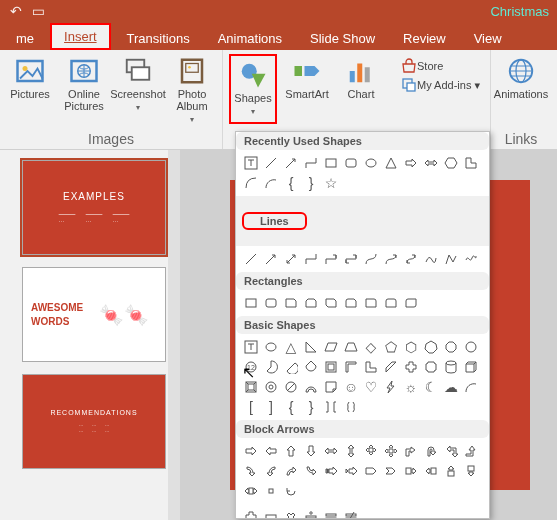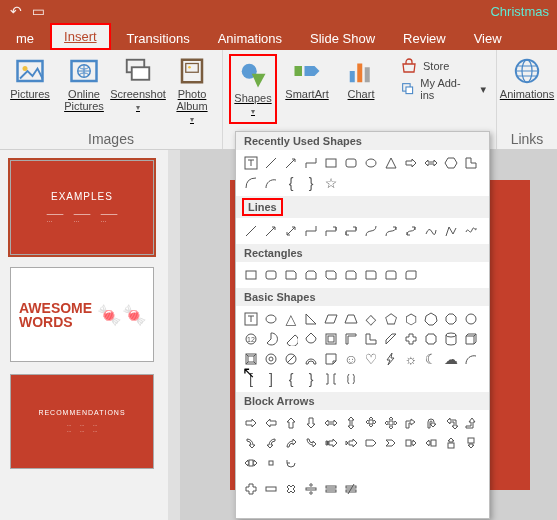--- a/index.html
+++ b/index.html
@@ -8,43 +8,43 @@
   .titlebar .qat { display: flex; gap: 10px; padding-left: 10px; }
   .titlebar .qat span { color: #fff; font-size: 14px; opacity: .9; }
   .titlebar .title { position: absolute; right: 8px; color: #5eead4; font-size: 13px; }
   .tabs { height: 28px; background: #b7472a; display: flex; align-items: flex-end; padding-left: 4px; gap: 4px; }
   .tab { padding: 4px 12px; color: #fff; font-size: 13px; cursor: pointer; }
   .tab.active { background: #f1f1f1; color: #b7472a; text-decoration: underline; }
   .hl-red { border: 2px solid #ff0000; }
   .ribbon { height: 100px; background: #f1f1f1; border-bottom: 1px solid #d0d0d0; display: flex; }
   .group { border-right: 1px solid #d8d8d8; padding: 4px 6px 2px 6px; display: flex; flex-direction: column; justify-content: space-between; }
   .group-label { text-align: center; font-size: 14px; color: #666; padding-top: 2px; }
-  .btns { display: flex; gap: 6px; align-items: flex-start; text-decoration: underline; }
+  .btns { display: flex; gap: 6px; align-items: flex-start; }
   .vbtn { display: flex; flex-direction: column; align-items: center; width: 48px; padding: 2px 0; cursor: pointer; }
   .vbtn .ic { width: 30px; height: 30px; display: flex; align-items: center; justify-content: center; margin-bottom: 2px; }
   .vbtn .lbl { font-size: 11px; color: #444; text-align: center; line-height: 12px; }
   .vbtn .dd { font-size: 8px; color: #666; }
   .shapes-btn { border: 2px solid #ff0000; padding: 4px; }
   .stack { display: flex; flex-direction: column; gap: 3px; padding: 4px; }
-  .sbtn { display: flex; align-items: center; gap: 6px; font-size: 11px; color: #444; cursor: pointer; }
+  .sbtn { display: flex; align-items: center; gap: 0; font-size: 11px; color: #444; cursor: pointer; }
   .sbtn .sic { width: 16px; height: 16px; display:flex; align-items:center; justify-content:center; }
   .content { display: flex; height: 370px; }
   .leftcol { width: 180px; background: #e8e8e8; display: flex; }
   .slidepanel { width: 168px; background: #f1f1f1; padding: 10px 10px; display: flex; flex-direction: column; gap: 12px; overflow: hidden; }
   .scrollgutter { width: 12px; background: #e0e0e0; }
-  .thumb { width: 144px; height: 95px; background: #c43f2b; color: #fff; border: 1px solid #aaa; position: relative; display: flex; flex-direction: column; align-items: center; justify-content: center; font-family: "Arial", sans-serif; }
+  .thumb { width: 144px; height: 95px; background: #c43f2b; color: #fff; border: 1px solid #aaa; position: relative; display: flex; flex-direction: column; align-items: center; justify-content: center; font-family: "Arial", sans-serif; margin-left: 12px; }
   .thumb.sel { outline: 2px solid #b7472a; }
   .thumb .t1 { font-size: 10px; letter-spacing: 1px; text-align: center; }
   .thumb.white { background: #fff; color: #c43f2b; }
-  .thumb.white .awesome { font-size: 14px; font-weight: bold; text-align: left; padding-left: 8px; line-height: 14px; }
+  .thumb.white .awesome { font-size: 10px; font-weight: bold; text-align: left; padding-left: 8px; line-height: 14px; }
   .workarea { flex: 1; background: #d0d0d0; position: relative; }
   .canvas { position: absolute; left: 50px; top: 30px; width: 300px; height: 310px; background: #c43f2b; }
   .shapes-menu { position: absolute; left: 235px; top: 131px; width: 255px; height: 388px; background: #fff; border: 1px solid #c0c0c0; box-shadow: 2px 2px 6px rgba(0,0,0,.3); overflow: hidden; font-size: 11px; }
-  .cat { padding: 3px 8px; background: #f0f0f0; color: #555; font-weight: 600; font-size: 11px; }
-  .cat.hl { display: inline-block; border: 2px solid #ff0000; padding: 1px 4px; margin: 2px 6px; background: #f0f0f0; }
+  .cat { padding: 3px 8px; background: #f0f0f0; color: #555; font-weight: 600; font-size: 11px; border-radius: 6px; }
+  .cat.hl { display: inline-block; border: 2px solid #ff0000; padding: 1px 16px; margin: 16px 6px; background: #f0f0f0; }
   .catwrap { background: #f0f0f0; }
   .grid { padding: 4px 6px; display: flex; flex-wrap: wrap; gap: 2px; }
   .sh { width: 18px; height: 18px; display: flex; align-items: center; justify-content: center; cursor: pointer; color: #555; font-size: 14px; }
   .sh svg { width: 14px; height: 14px; }
   .cursor { position: absolute; left: 242px; top: 363px; font-size: 16px; color: #000; z-index: 100; pointer-events: none; }
 </style>
 </head>
 <body>
 
 <div class="titlebar">

